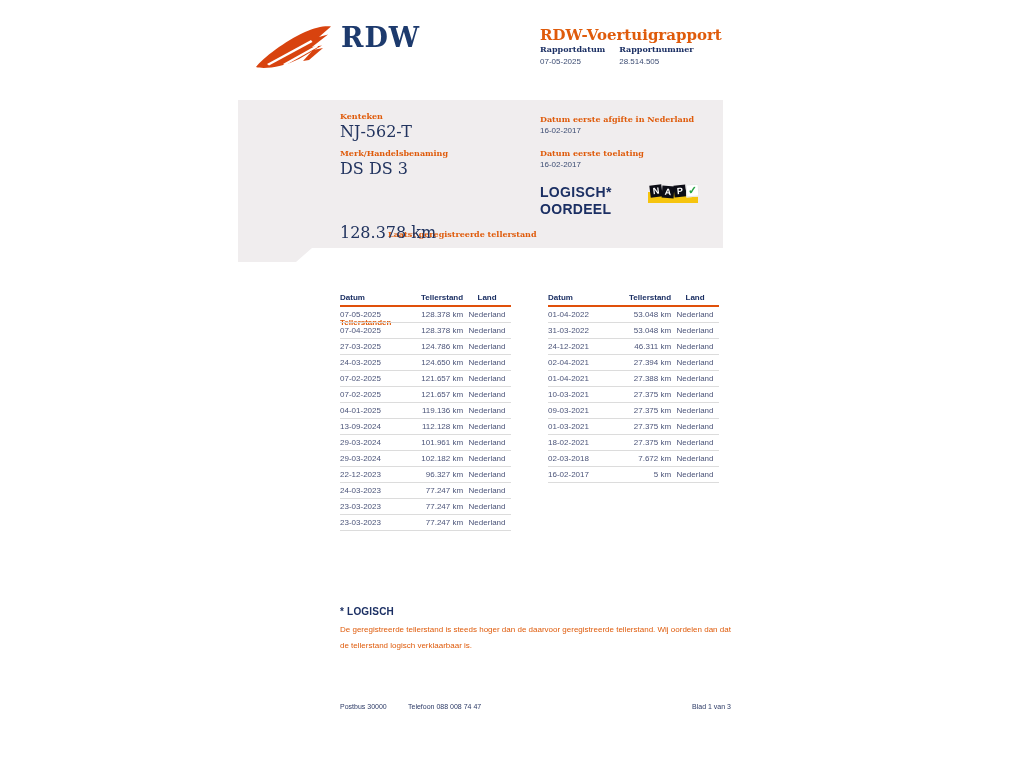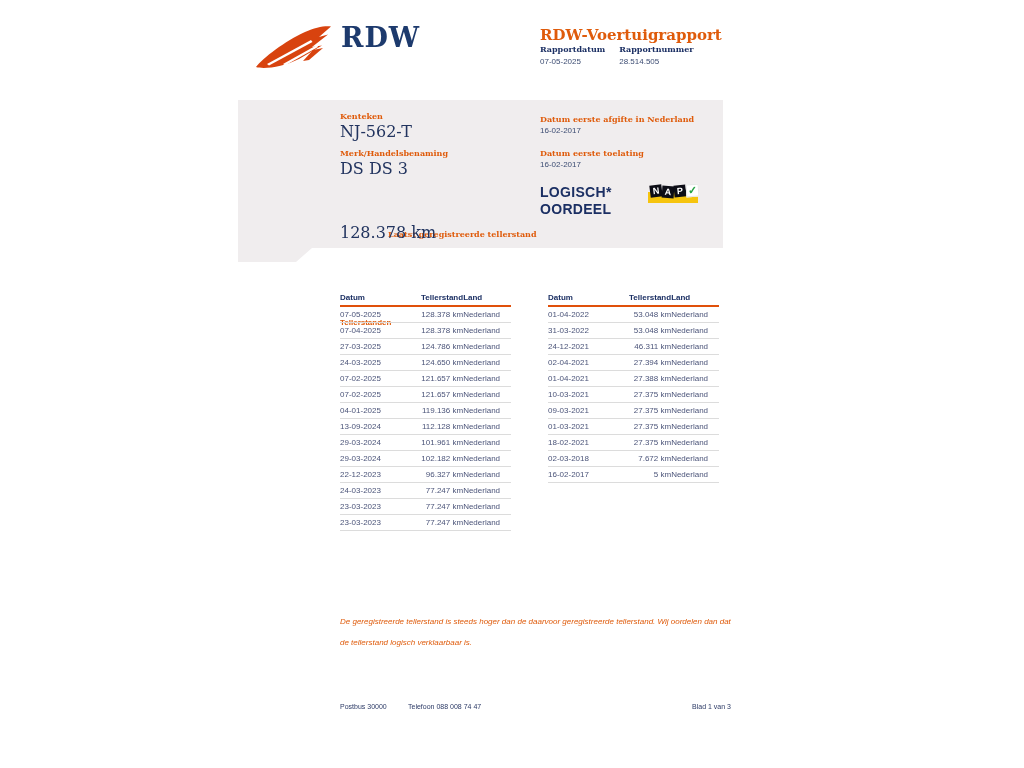--- a/index.html
+++ b/index.html
@@ -40,26 +40,26 @@
   
   .tables-title { position:absolute; left:340px; top:279px; font-size:8px; font-weight:bold; color:#df5b0b;margin-top:39px; }
   .tbl { position:absolute; top:291px; border-collapse:collapse; table-layout:fixed; }
   .tbl-left { left:340px; width:171px; }
   .tbl-right { left:548px; width:171px; }
   .tbl th { font-size:8px; font-weight:bold; color:#1b2f63; text-align:left; padding:2px 0 3px 0; border-bottom:2px solid #e0500a; }
   .tbl th.c1, .tbl th.c2 { text-align:right; }
   .tbl td { font-size:8px; color:#4b5479; padding:3px 0; border-bottom:1px solid #dcdcdc; white-space:nowrap; }
   .tbl td.c0 { width:34%; text-align:left; }
   .tbl td.c1, .tbl th.c1 { width:38%; text-align:right; }
-  .tbl td.c2, .tbl th.c2 { width:28%; text-align:left; }
+  .tbl td.c2, .tbl th.c2 { width:28%; text-align:center; }
 
   
   .footnote { position:absolute; left:340px; top:606px; width:394px; }
   .footnote-head { font-size:10px; font-weight:bold; color:#1b2f63; letter-spacing:0.2px; }
-  .footnote-text { margin-top:5px; font-size:8px; line-height:21px; color:#df5b0b;font-style:italic; }
+  .footnote-text { margin-top:5px; font-size:8px; line-height:16px; color:#df5b0b; }
 
   
   .footer-col { position:absolute; top:700px; font-size:7px; color:#2c3a66; line-height:14px; }
   .footer-address { left:340px; }
   .footer-contact { left:408px; }
   .footer-page { left:600px; width:131px; text-align:right; }
 
   
   .letterhead { position:absolute; left:545px; top:744px; width:250px; height:24px; }
 </style>
@@ -264,20 +264,21 @@
         </tr>
         <tr>
           <td class="c0">16-02-2017</td>
           <td class="c1">5 km</td>
           <td class="c2">Nederland</td>
         </tr>
       </tbody>
   </table>
 
   <div class="footnote">
+    <div class="footnote-head">* LOGISCH</div>
     <div class="footnote-text">De geregistreerde tellerstand is steeds hoger dan de daarvoor geregistreerde tellerstand. Wij oordelen dan dat de tellerstand logisch verklaarbaar is.</div>
   </div>
 
   <div class="footer-col footer-address">
     <div>Postbus 30000</div>
     <div>9640 RA Veendam</div>
   </div>
   <div class="footer-col footer-contact">
     <div>Telefoon 088 008 74 47</div>
     <div>www.rdw.nl</div>

